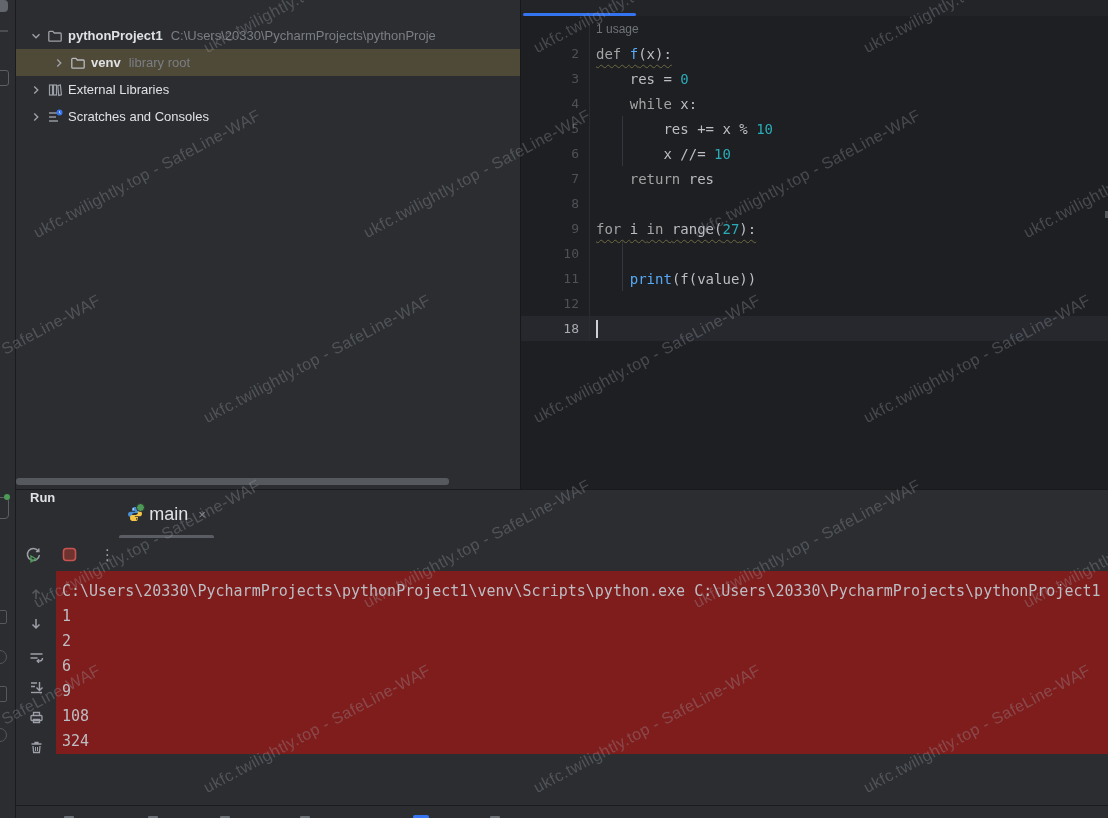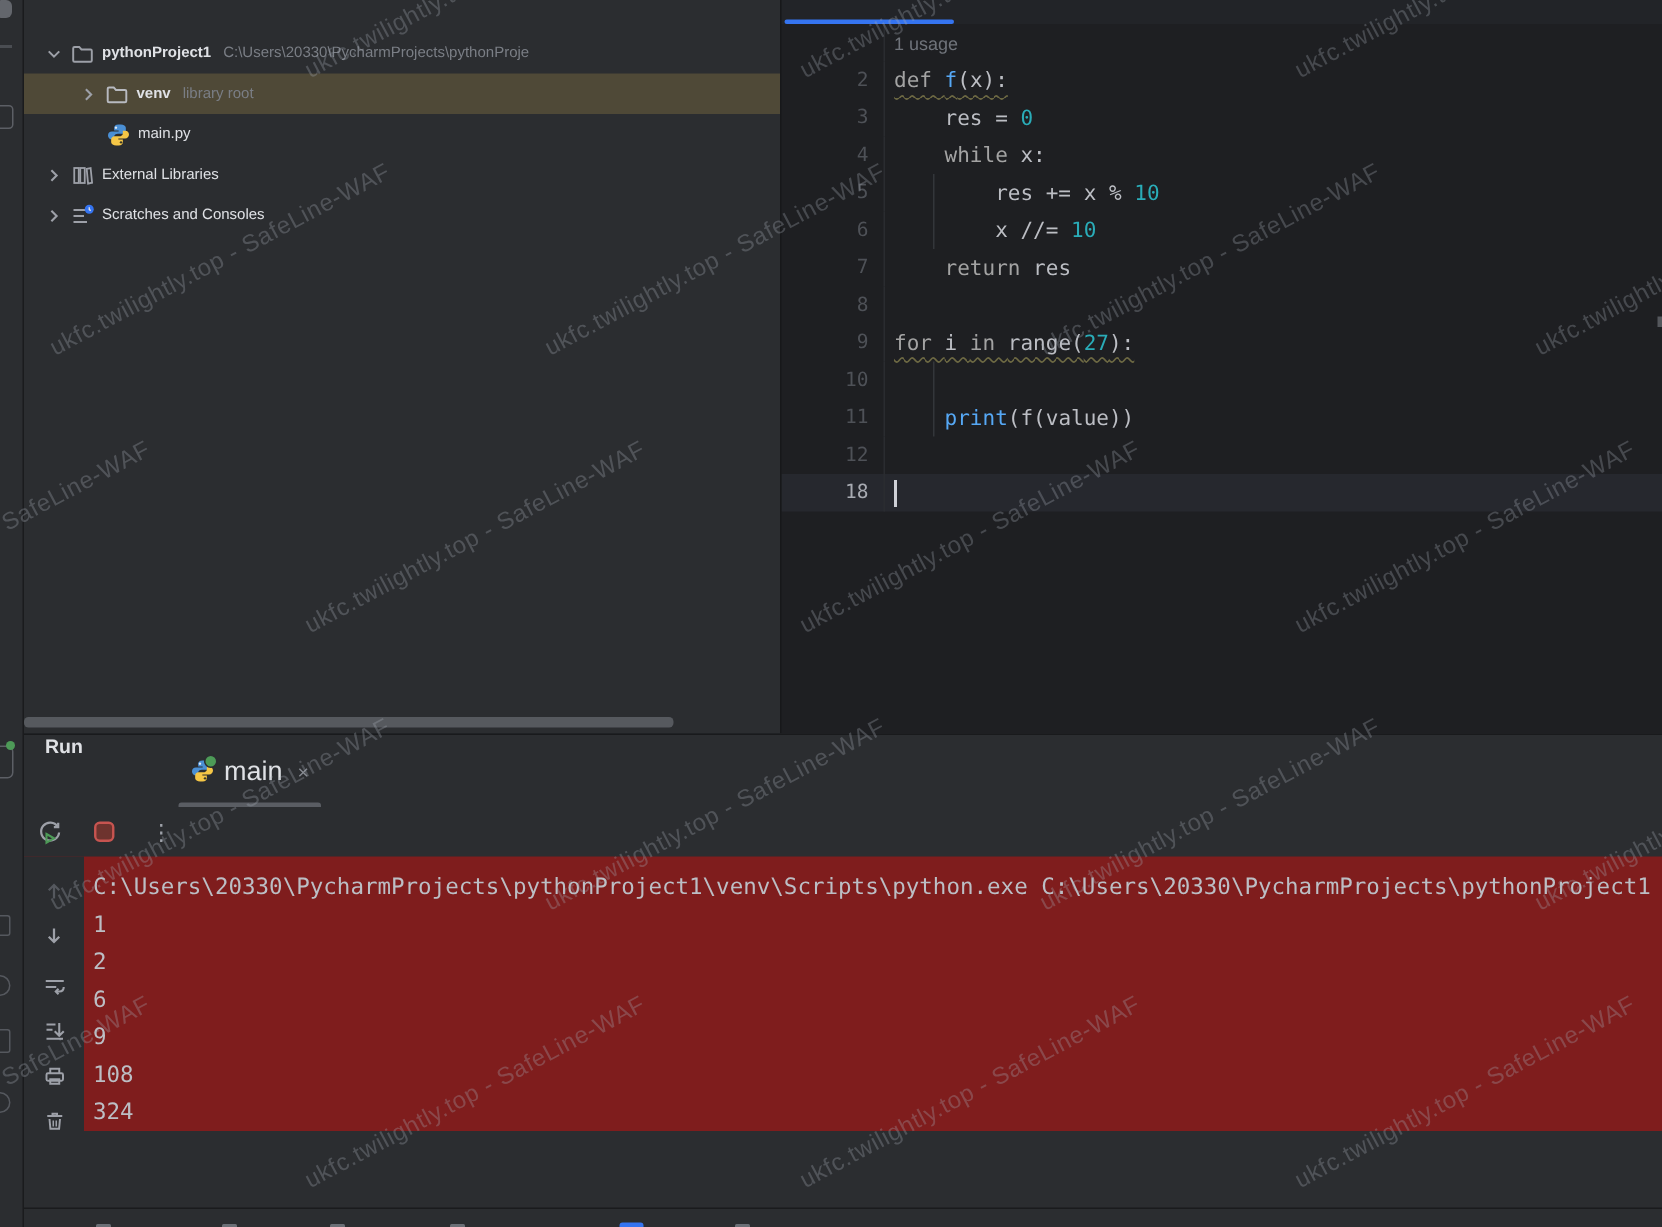--- a/index.html
+++ b/index.html
@@ -15,21 +15,21 @@
   .frag-run{left:-7px;top:497px;width:14px;height:20px;border:1.5px solid #5c5f65;border-radius:4px;}
   .frag-rundot{left:4px;top:494px;width:6px;height:6px;background:#4d9a57;border-radius:50%;}
   .frag-a{left:-7px;top:610px;width:12px;height:12px;border:1.5px solid #55585e;border-radius:2px;}
   .frag-b{left:-7px;top:650px;width:12px;height:12px;border:1.5px solid #55585e;border-radius:50%;}
   .frag-c{left:-7px;top:686px;width:12px;height:14px;border:1.5px solid #55585e;border-radius:2px;}
   .frag-d{left:-7px;top:728px;width:12px;height:12px;border:1.5px solid #55585e;border-radius:50%;}
 
   
   .project-panel{position:absolute;left:16px;top:0;width:504px;height:489px;background:#2b2d30;overflow:hidden;z-index:2;}
   .tree{position:absolute;left:0;top:22px;right:0;}
-  .tree-row{position:relative;height:27px;display:flex;align-items:center;white-space:nowrap;font-size:10px;color:#dfe1e5;cursor:pointer;}
+  .tree-row{position:relative;height:27px;display:flex;align-items:center;white-space:nowrap;font-size:13px;color:#dfe1e5;cursor:pointer;}
   .tree-row.selected{background:#4f4937;}
   .tr-ind{display:inline-block;flex:none;}
   .bold{font-weight:bold;}
   .dim{color:#7a7e85;margin-left:8px;}
   .tree-ico{flex:none;margin-right:5px;display:inline-flex;align-items:center;}
   .chev{flex:none;margin-right:4px;display:inline-flex;align-items:center;}
   .hscroll{position:absolute;left:0;top:478px;width:433px;height:7px;background:#56595e;border-radius:3px;}
 
   
   .editor{position:absolute;left:520px;top:0;width:588px;height:489px;background:#1e1f22;border-left:1px solid #17181a;overflow:hidden;z-index:2;}
@@ -138,29 +138,20 @@
         </span>
         <span class="tree-ico">
           <svg width="16" height="16" viewBox="0 0 16 16">
               <path d="M1.8 4.2c0-.5.4-.9.9-.9h3.1l1.5 1.7h6c.5 0 .9.4.9.9v6.4c0 .5-.4.9-.9.9H2.7c-.5 0-.9-.4-.9-.9z" fill="none" stroke="#b8bac0" stroke-width="1.3"></path>
             </svg>
         </span>
         <span class="bold">venv</span>
         <span class="dim">library root</span>
       </div>
 
-      <div class="tree-row">
-        <span class="tr-ind" style="width:55px"></span>
-        <span class="tree-ico">
-          <svg width="16" height="16">
-              <use href="#pylogo"></use>
-            </svg>
-        </span>
-        <span>main.py</span>
-      </div>
 
       <div class="tree-row">
         <span class="tr-ind" style="width:13px"></span>
         <span class="chev">
           <svg width="14" height="14" viewBox="0 0 16 16">
               <polyline points="6,4 10,8 6,12" fill="none" stroke="#9da0a8" stroke-width="1.6"></polyline>
             </svg>
         </span>
         <span class="tree-ico">
           <svg width="16" height="16" viewBox="0 0 16 16">

